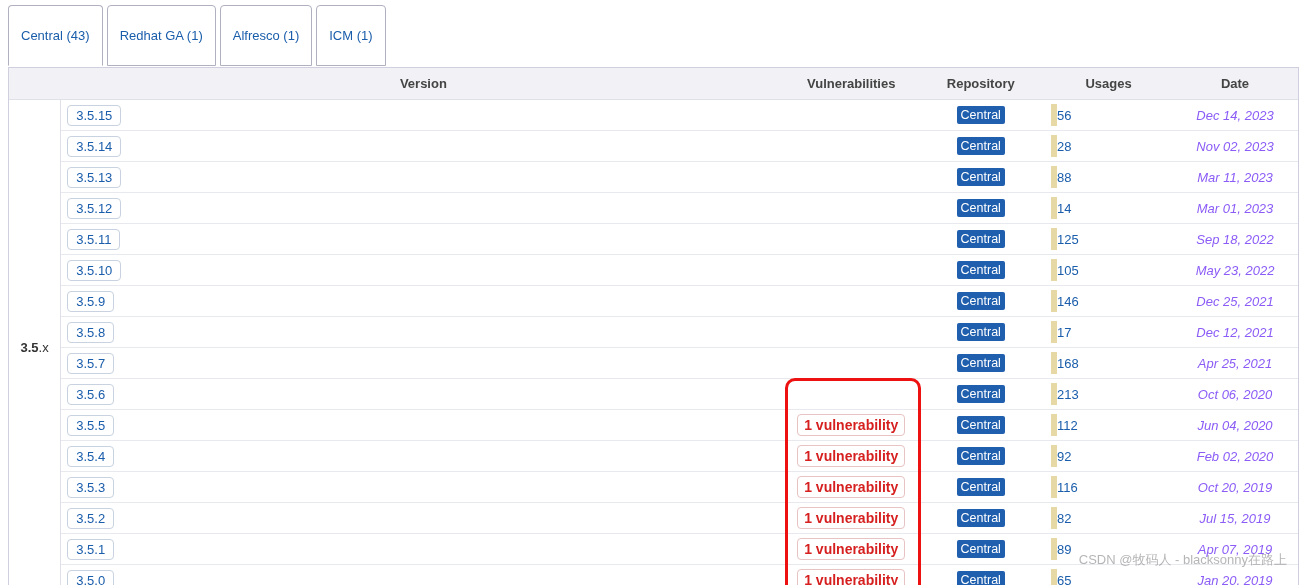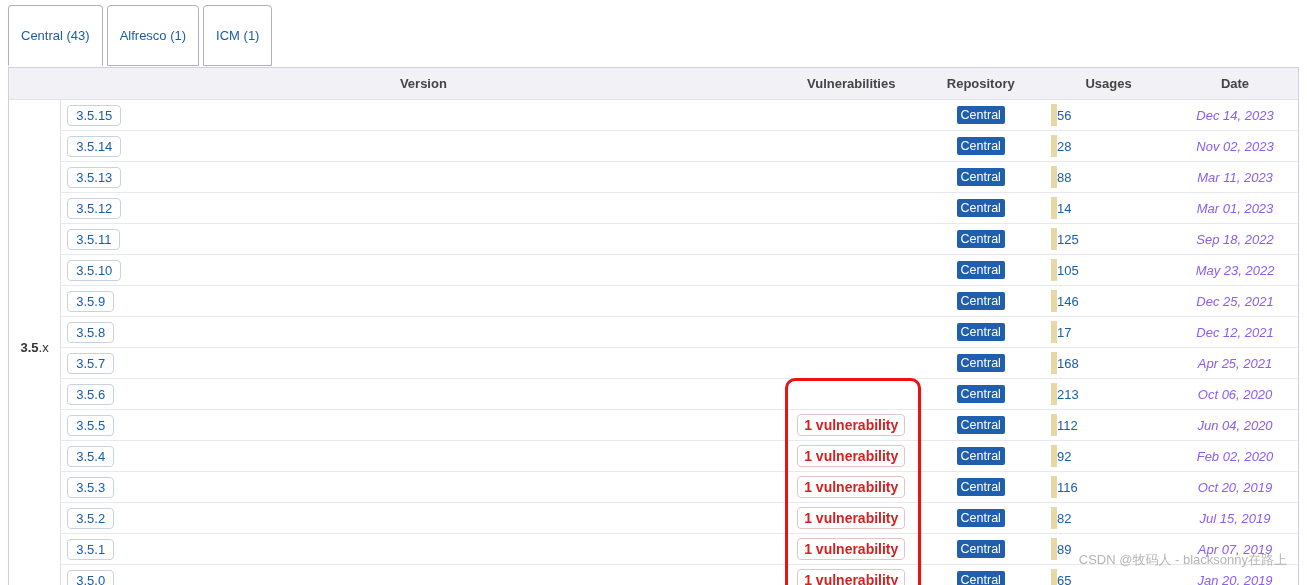--- a/index.html
+++ b/index.html
@@ -117,20 +117,21 @@
     pointer-events: none;
   }
   .group-label { white-space: nowrap; }
   .group-label .x { font-weight: 400; }
 </style>
 </head>
 <body>
 
 <div class="tabs" id="tabs">
     <div class="tab active">Central (43)</div>
+    <div class="tab">Redhat GA (1)</div>
     <div class="tab">Alfresco (1)</div>
     <div class="tab">ICM (1)</div>
   </div>
 
 <div class="table-wrap" style="position:relative;">
   <table>
     <thead>
       <tr>
         <th></th>
         <th>Version</th>

